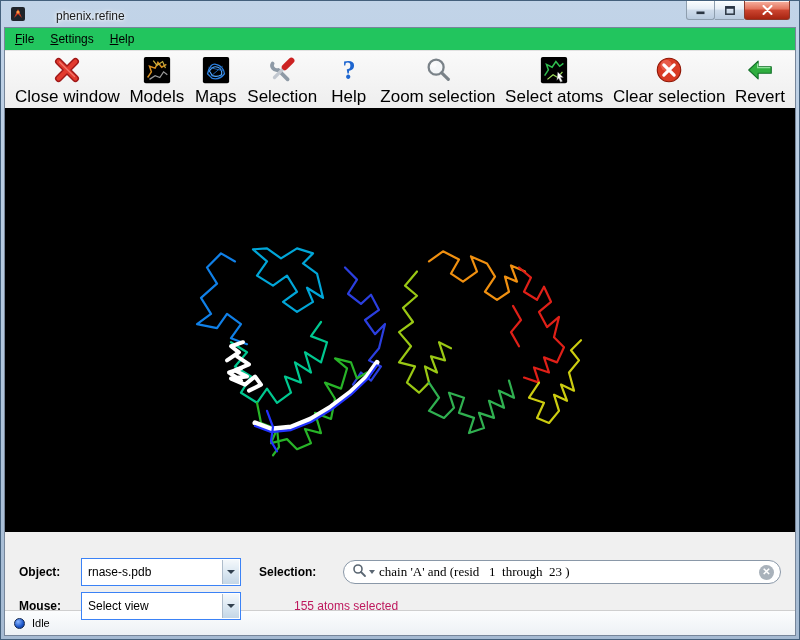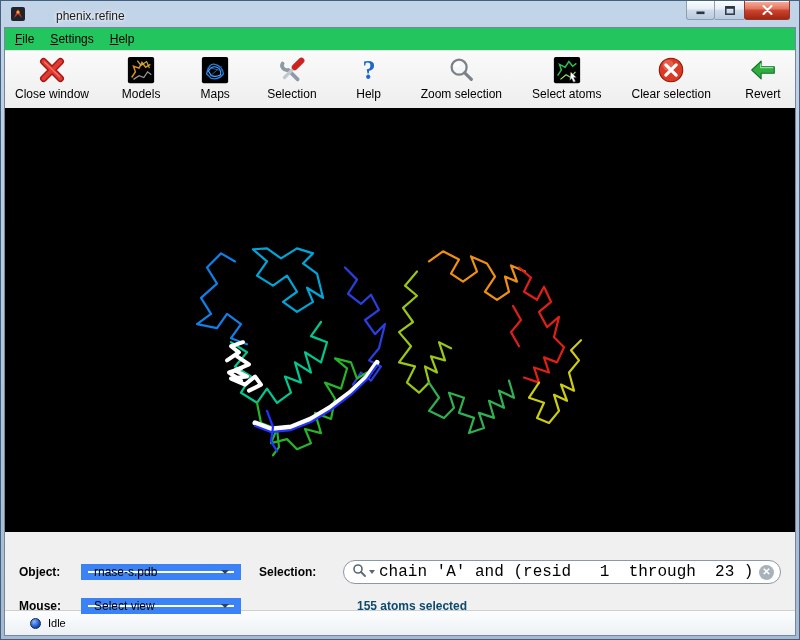--- a/index.html
+++ b/index.html
@@ -36,52 +36,52 @@
   
   .client { flex:1; display:flex; flex-direction:column; background:#f0f0f0; border:1px solid #77869a; overflow:hidden; }
 
   .menubar { height:23px; display:flex; align-items:center; padding-left:2px; background:#22c55e; border-bottom:1px solid #e2e2e2; }
   .menu-item { display:inline-block; padding:3px 8px; cursor:default; }
   .menu-item::first-letter { text-decoration:underline; }
 
   .toolbar { height:57px; display:flex; justify-content:space-between; align-items:flex-start; padding:3px 10px 0 10px; background:linear-gradient(180deg,#fafafa,#eeeeee); }
   .tb-item { display:flex; flex-direction:column; align-items:center; gap:1px; min-width:44px; cursor:default; }
   .tb-icon { width:32px; height:32px; display:flex; align-items:center; justify-content:center; }
-  .tb-label { font-size:12px; white-space:nowrap; }
+  .tb-label { font-size:17px; white-space:nowrap; }
 
   .viewport { flex:1; background:#000; position:relative; overflow:hidden; }
   .viewport svg { width:100%; height:100%; display:block; }
 
   
   .controls { height:78px; padding:23px 14px 0 14px; background:#f0f0f0; }
   .ctl-row { display:flex; align-items:center; height:34px; }
   .ctl-label { font-weight:bold; width:62px; flex:none; }
   .combo {
-    width:160px; height:16px; flex:none; position:relative;
-    border:7px solid #3b82f6; background:#fff; display:flex; align-items:center;
+    width:160px; height:28px; flex:none; position:relative;
+    border:1px solid #3b82f6; background:#fff; display:flex; align-items:center;
     padding:0 20px 0 6px; cursor:default;
   }
   .combo-text { white-space:nowrap; overflow:hidden; }
   .combo-btn {
     position:absolute; right:1px; top:1px; bottom:1px; width:17px;
     background:linear-gradient(180deg,#f4f8fb,#dce8f2 50%,#c4d6e6);
     border-left:1px solid #aebccb; display:flex; align-items:center; justify-content:center;
   }
   .arrow-down { width:0; height:0; border-left:4px solid transparent; border-right:4px solid transparent; border-top:4px solid #31404f; }
   .sel-label { font-weight:bold; margin-left:18px; width:78px; flex:none; }
   .searchbox {
     flex:1; height:24px; margin-left:6px; border:1px solid #8a98a8; border-radius:12px;
     background:#fff; display:flex; align-items:center; padding:0 6px 0 8px;
   }
   .mag-arrow { width:0; height:0; border-left:3.5px solid transparent; border-right:3.5px solid transparent; border-top:4px solid #5a6672; margin:0 4px 0 2px; }
-  .searchbox input { flex:1; border:none; outline:none; font-family:Liberation Mono, monospace; font-size:16px; background:transparent; }
+  .searchbox input { flex:1; border:none; outline:none; font-family:Liberation Serif, serif; font-size:13px; background:transparent; }
   .clear-btn { width:15px; height:15px; flex:none; border-radius:50%; background:#a9b2bb; color:#fff; font-size:10px; font-weight:bold; display:flex; align-items:center; justify-content:center; line-height:1; cursor:default; }
-  .atoms-selected { margin-left:116px; font-weight:bold; color:#0c4a6e; }
-
-  .statusbar { height:25px; display:flex; align-items:center; gap:7px; padding-left:25px; background:linear-gradient(180deg,#fcfdfe,#edf1f5); border-top:1px solid #cfcfcf; font-size:11px; }
+  .atoms-selected { margin-left:53px; font-weight:normal; color:#be185d; }
+
+  .statusbar { height:25px; display:flex; align-items:center; gap:7px; padding-left:9px; background:linear-gradient(180deg,#fcfdfe,#edf1f5); border-top:1px solid #cfcfcf; font-size:11px; }
   .status-dot { width:11px; height:11px; border-radius:50%; background:radial-gradient(circle at 35% 30%, #8ab6ff, #1b55c8 60%, #092e7e); border:1px solid #10264e; }
 </style>
 </head>
 <body>
 
 <div class="window">
 
   <div class="titlebar">
     <div class="title-left">
       <span>

